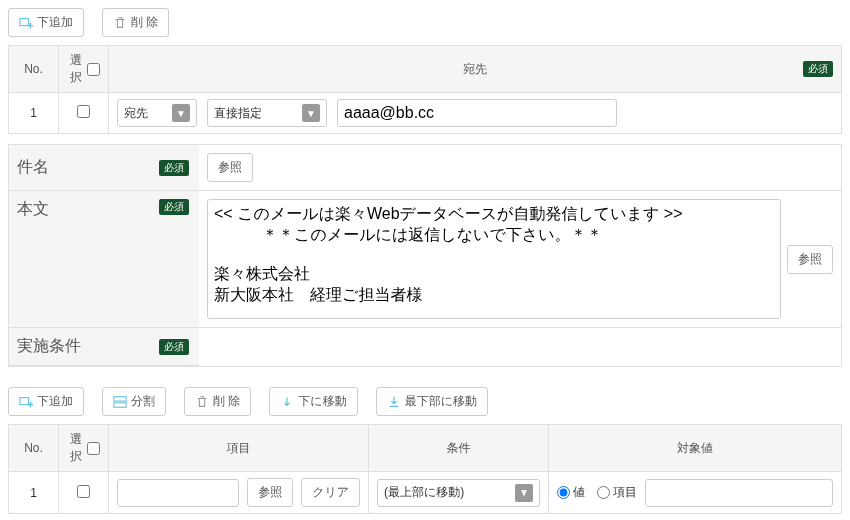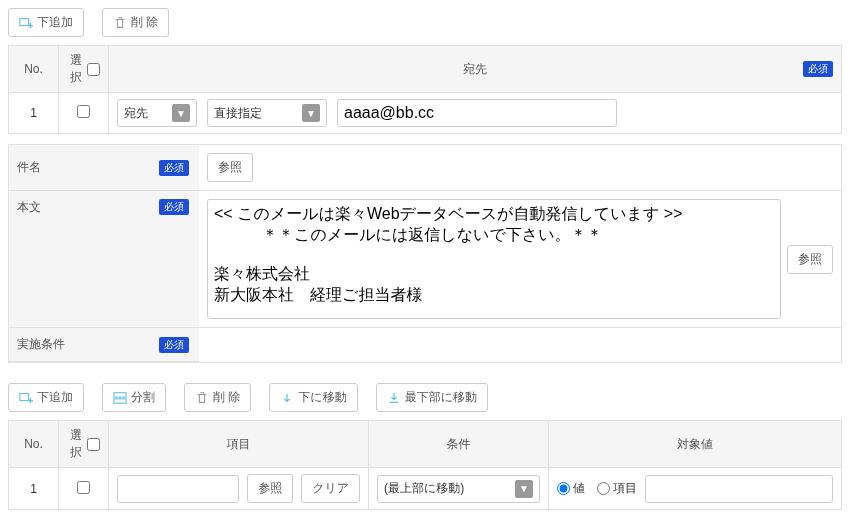--- a/index.html
+++ b/index.html
@@ -3,28 +3,28 @@
 <meta charset="utf-8">
 <style>
 * { box-sizing: border-box; margin: 0; padding: 0; }
 body { font-family: "Hiragino Sans", "Meiryo", sans-serif; font-size: 12px; background: #fff; color: #333; padding: 8px; width: 850px; }
 .toolbar { display: flex; gap: 18px; margin-bottom: 8px; }
 .btn { display: inline-flex; align-items: center; gap: 4px; padding: 5px 10px; border: 1px solid #ccc; border-radius: 3px; background: #fff; cursor: pointer; font-size: 12px; color: #555; }
 .btn-icon { display: inline-block; width: 14px; height: 14px; }
 .table { width: 100%; border-collapse: collapse; margin-bottom: 10px; padding-left: 13px; }
 .table th, .table td { border: 1px solid #e0e0e0; padding: 6px 8px; text-align: center; vertical-align: middle; }
 .table th { background: #f5f5f5; font-weight: normal; font-size: 12px; color: #555; }
-.required-badge { display: inline-block; background: #1d4ed8; color: #fff; font-size: 10px; padding: 1px 5px; border-radius: 2px; }
+.required-badge { display: inline-block; background: #14532d; color: #fff; font-size: 10px; padding: 1px 5px; border-radius: 2px; }
 .select-box { display: inline-flex; align-items: center; border: 1px solid #ccc; border-radius: 3px; background: #fff; padding: 4px 6px; min-width: 70px; justify-content: space-between; cursor: pointer; }
 .select-box .chev { background: #999; color: #fff; width: 18px; height: 18px; display: inline-flex; align-items: center; justify-content: center; border-radius: 2px; font-size: 10px; }
 input[type="text"], textarea { border: 1px solid #ccc; border-radius: 3px; padding: 4px 6px; font-size: 16px; width: 100%; font-family: inherit; }
 textarea { resize: none; }
 .form-grid { display: grid; grid-template-columns: 140px 50px 1fr; border: 1px solid #e0e0e0; margin-bottom: 20px; }
 .form-grid > div { border-bottom: 1px solid #e0e0e0; padding: 8px; display: flex; align-items: center; }
-.form-grid .label { background: #f5f5f5; font-size: 12px; color: #555; }
+.form-grid .label { background: #f5f5f5; font-size: 16px; color: #555; }
 .form-grid .badge-cell { background: #f5f5f5; justify-content: center; }
 .form-grid .val { gap: 6px; }
 .row-flex { display: flex; gap: 8px; align-items: center; width: 100%; }
 .radio-group { display: flex; gap: 12px; align-items: center; }
 .radio-group label { display: flex; align-items: center; gap: 3px; cursor: pointer; }
 .destination-row td { text-align: left; }
 .dest-controls { display: flex; gap: 10px; align-items: center; }
 .small-input { width: 280px !important; }
 .subject-row { display: flex; gap: 6px; align-items: center; width: 100%; }
 .subject-row input { flex: 0 0 360px; }

